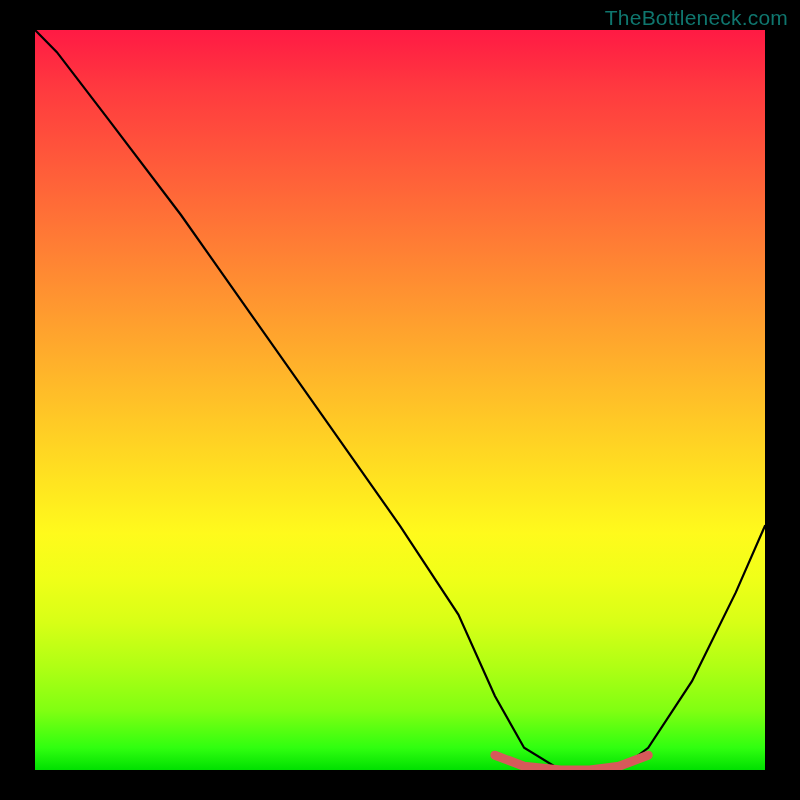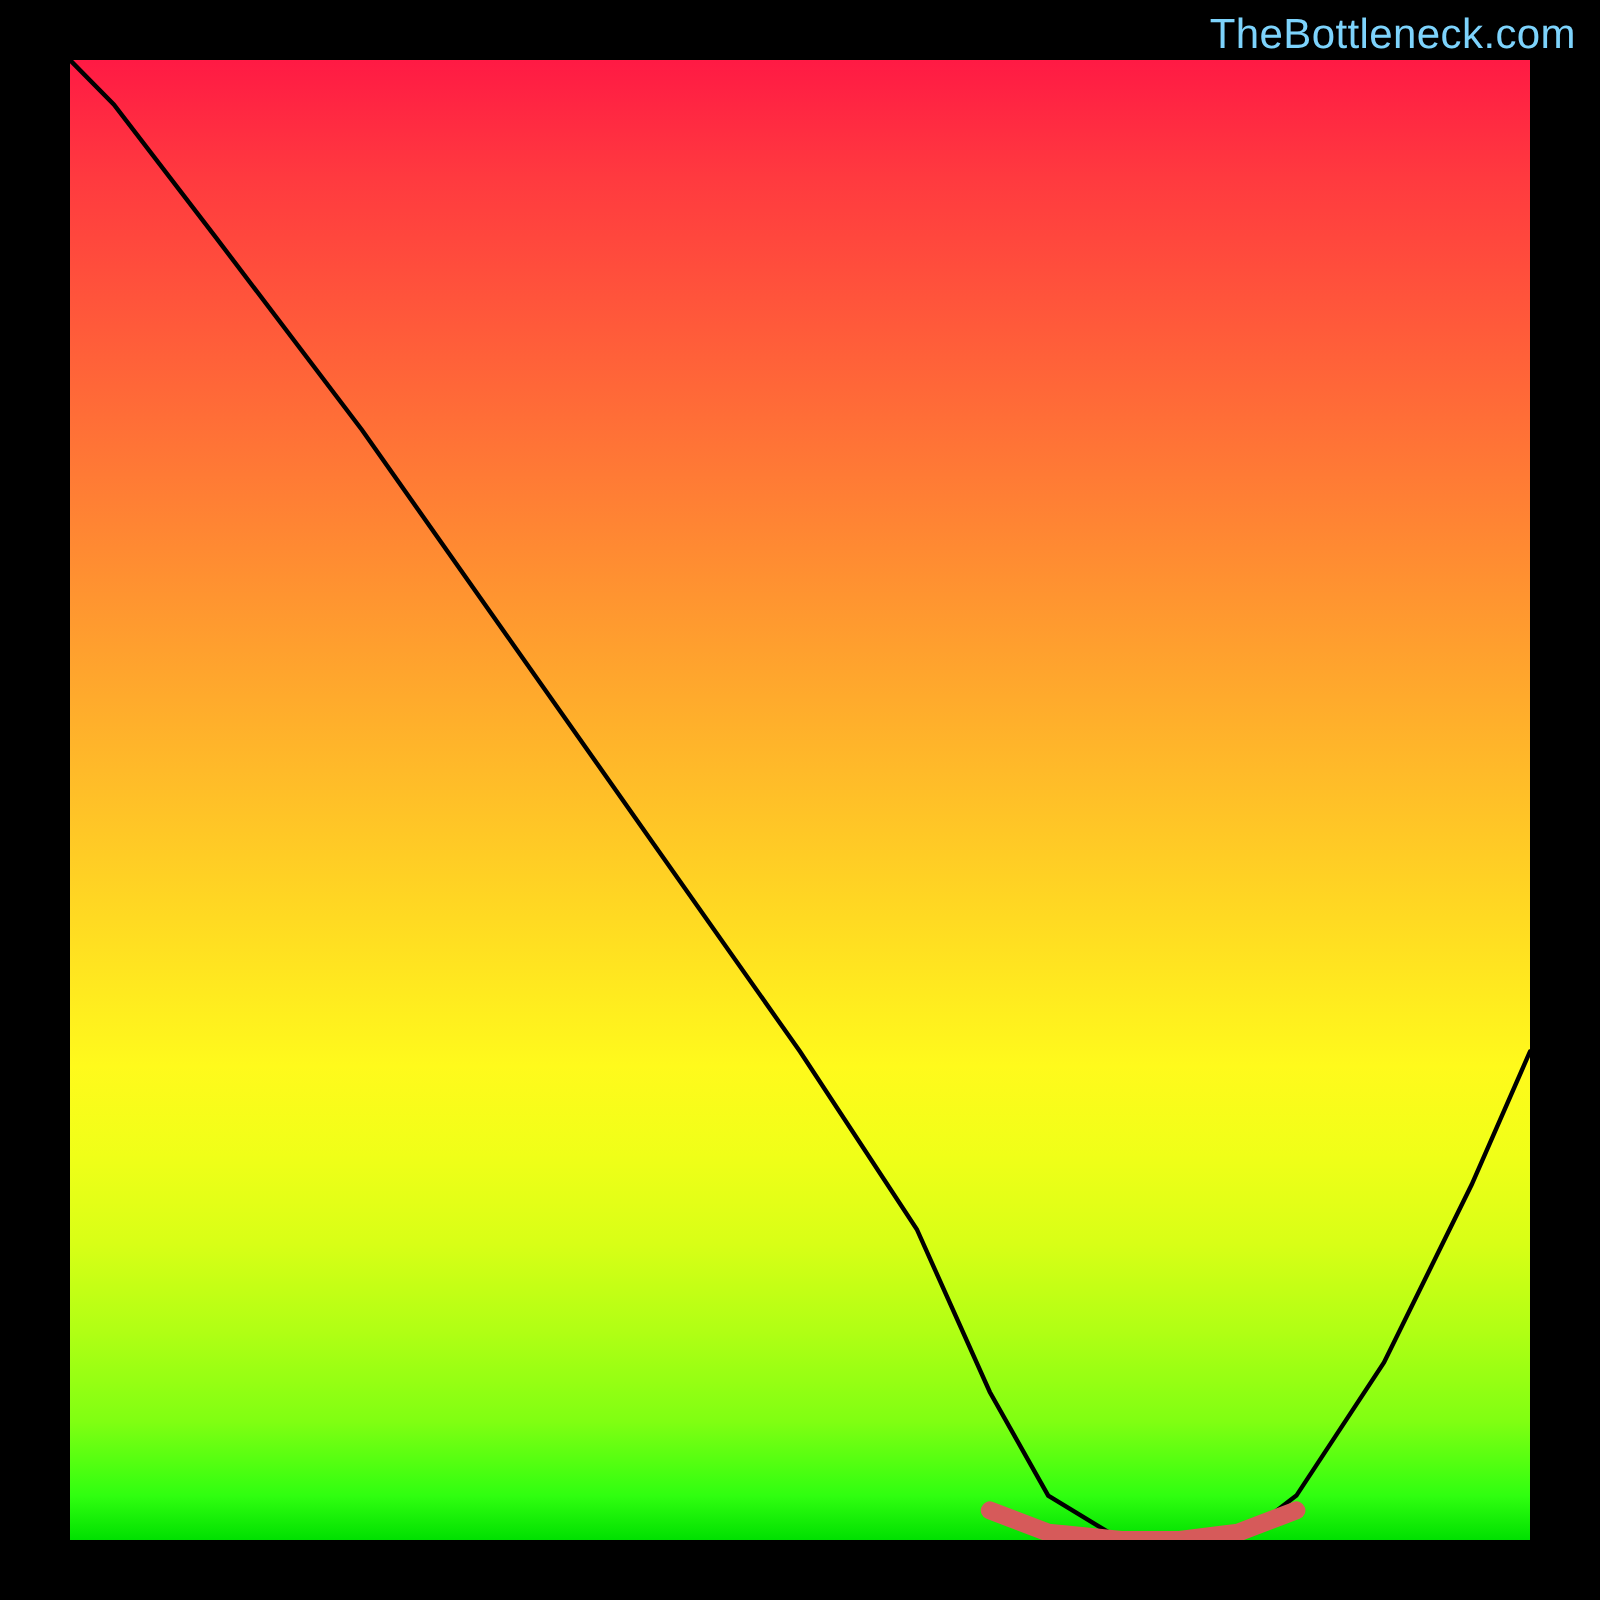--- a/index.html
+++ b/index.html
@@ -41,21 +41,21 @@
       #b0ff14 86%,
       #80ff12 92%,
       #30ff10 97%,
       #00e000 100%
     );
   }
   .watermark {
     position: absolute;
     top: 6px;
     right: 12px;
-    color: #7dd3fc;
+    color: #0f766e;
     font-size: 21px;
     font-weight: 500;
     letter-spacing: 0.2px;
   }
   svg.curve {
     position: absolute;
     left: 0;
     top: 0;
     width: 730px;
     height: 740px;

